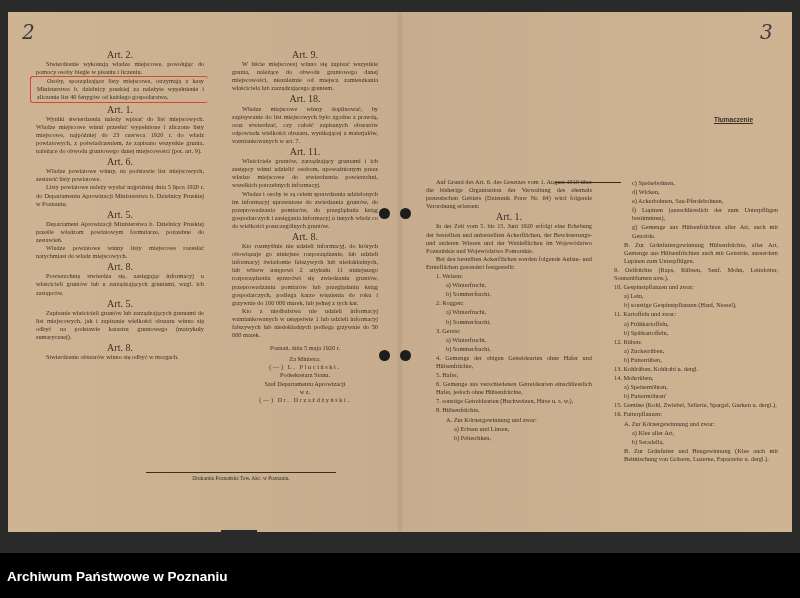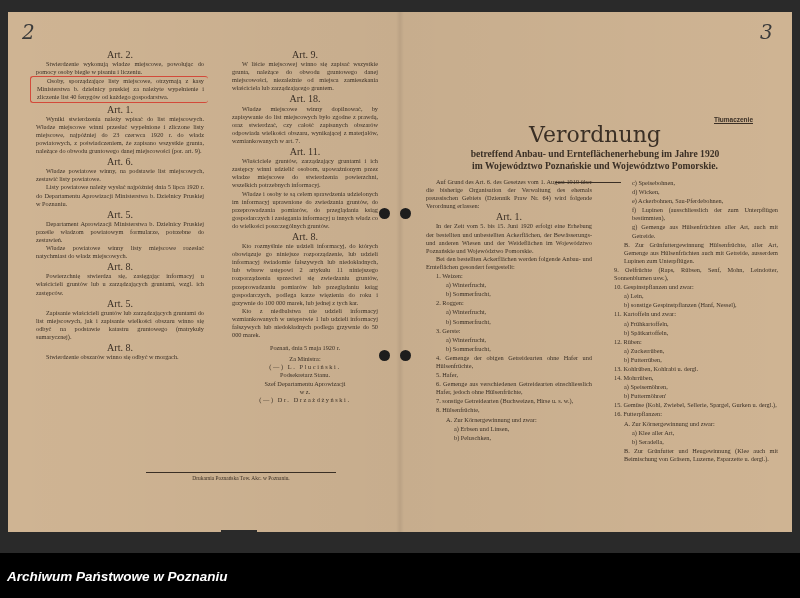--- a/index.html
+++ b/index.html
@@ -18,21 +18,21 @@
   .spaced { letter-spacing:1.6px; }
   .trans { position:absolute; left:706px; top:104px; font-family:"Liberation Sans", sans-serif; font-size:6.5px; font-weight:bold; border-bottom:0.8px solid #3a2f25; }
   .title { position:absolute; left:420px; top:110px; width:350px; text-align:center; }
   .title .big { font-family:"DejaVu Serif", serif; font-size:22px; color:#3a2f25; line-height:26px; }
   .title .sub { font-size:9.6px; line-height:12px; font-weight:bold; color:#3a2f25; }
   .rule { position:absolute; left:555px; top:170px; width:66px; border-top:1px solid #3a2f25; }
   .list { margin:0; padding:0; list-style:none; }
   .list li { margin:1px 0 0; }
   .i1 { padding-left:10px; } .i2 { padding-left:20px; } .i3 { padding-left:28px; }
   .hole { position:absolute; width:11px; height:11px; border-radius:50%; background:#1d1d1d; }
-  .footer { position:absolute; left:0; top:553px; width:800px; height:45px; background:#000;font-style:italic; }
+  .footer { position:absolute; left:0; top:553px; width:800px; height:45px; background:#000; }
   .footer span { position:absolute; left:7px; top:16px; font-family:"Liberation Sans", sans-serif; font-weight:bold; font-size:13.5px; color:#ffffff; }
 </style>
 </head>
 <body>
 
 <div class="sheet">
   <span class="pageno" style="left:14px;top:8px;">2</span>
   <span class="pageno" style="left:752px;top:8px;">3</span>
 
   <div class="col" style="left:28px;top:36px;width:168px;">
@@ -78,25 +78,20 @@
   </div>
 
   <div class="foot-print">Drukarnia Poznańska Tow. Akc. w Poznaniu.</div>
 
   <div class="hole" style="left:371px;top:196px;"></div>
   <div class="hole" style="left:392px;top:196px;"></div>
   <div class="hole" style="left:371px;top:338px;"></div>
   <div class="hole" style="left:392px;top:338px;"></div>
 
   <span class="trans">Tłumaczenie</span>
-  <div class="title" style="left:412px;">
-    <div class="big">Verordnung</div>
-    <div class="sub">betreffend Anbau- und Ernteflächenerhebung im Jahre 1920</div>
-    <div class="sub">im Województwo Poznańskie und Województwo Pomorskie.</div>
-  </div>
   <div class="rule" style="left:547px;"></div>
 
   <div class="col" style="left:418px;top:166px;width:166px;">
     <p>Auf Grund des Art. 6. des Gesetzes vom 1. August 1919 über die bisherige Organisation der Verwaltung des ehemals preussischen Gebiets (Dziennik Praw Nr. 64) wird folgende Verordnung erlassen:</p>
     <div class="art" style="">Art. 1.</div>
     <p>In der Zeit vom 5. bis 15. Juni 1920 erfolgt eine Erhebung der bestellten und unbestellten Ackerflächen, der Bewässerungs- und anderen Wiesen und der Weideflächen im Województwo Poznańskie und Województwo Pomorskie.</p>
     <p>Bei den bestellten Ackerflächen werden folgende Anbau- und Ernteflächen gesondert festgestellt:</p>
     <ul class="list" id="list-r1">
         <li class="i1">1. Weizen:</li>
         <li class="i2">a) Winterfrucht,</li>

